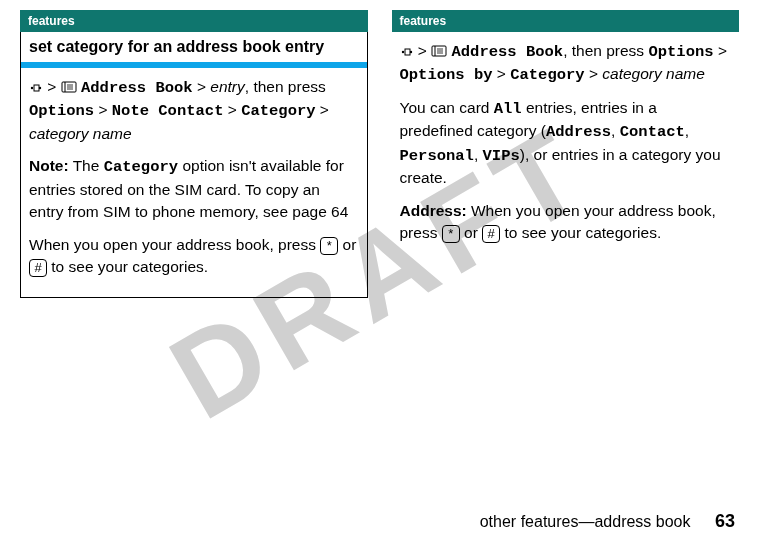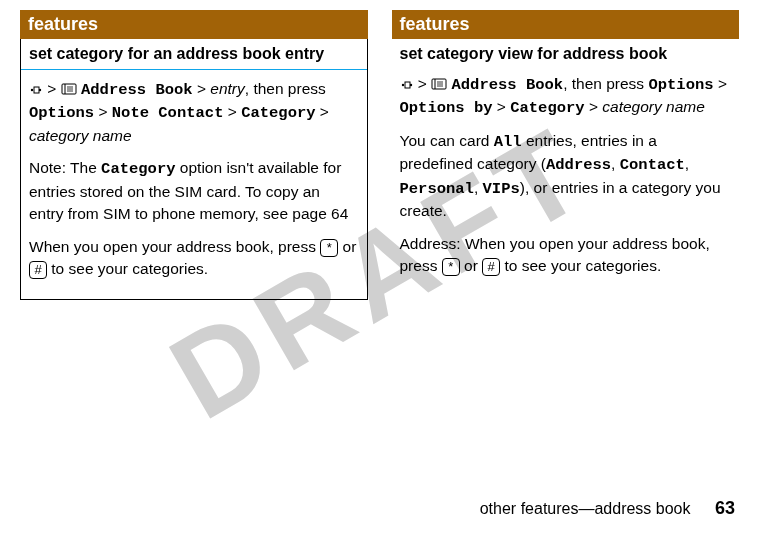--- a/index.html
+++ b/index.html
@@ -27,45 +27,45 @@
       position: relative;
       z-index: 1;
       display: flex;
       gap: 24px;
       padding: 10px 20px;
     }
     .column {
       flex: 1;
     }
     .features-header {
-      background: #a16207;
+      background: #0f766e;
       color: white;
       font-weight: bold;
       padding: 4px 8px;
-      font-size: 18px;
+      font-size: 12px;
     }
     .section-title {
       font-weight: bold;
       padding: 6px 8px;
       font-size: 16px;
-      border-bottom: 1px solid #0ea5e9;
+      border-bottom: 6px solid #0ea5e9;
     }
     .section-body {
       padding: 8px 8px;
       font-size: 15.5px;
       line-height: 1.45;
     }
     .section-body p { margin-bottom: 10px; }
     .bordered {
       border: 1px solid black;
       border-top: none;
     }
     .narrow { font-family: Liberation Mono, monospace; font-weight: bold; font-stretch: condensed; }
     .italic { font-style: italic; }
-    .bold { font-weight: normal; }
+    .bold { font-weight: bold; }
     .icon-nav {
       display: inline-block;
       vertical-align: middle;
     }
     .icon-book {
       display: inline-block;
       vertical-align: middle;
     }
     .icon-key {
       display: inline-block;
@@ -73,21 +73,21 @@
       border-radius: 4px;
       padding: 0 4px;
       font-size: 13px;
       line-height: 16px;
       vertical-align: middle;
       min-width: 18px;
       text-align: center;
     }
     .footer {
       position: absolute;
-      bottom: 25px;
+      bottom: 12px;
       right: 24px;
       font-size: 16px;
       text-align: right;
     }
     .footer .page-num {
       font-weight: bold;
       margin-left: 20px;
       font-size: 18px;
     }
   </style>
@@ -134,21 +134,20 @@
         <p>
           <span>When you open your address book, press </span><span class="icon-key">*</span><span> or </span><span class="icon-key">#</span><span> to see your categories.</span>
         </p>
       </div>
     </div>
   </div>
 
   <div class="column">
     <div class="features-header">features</div>
     <div>
-      <div class="section-title" style="border-bottom:none; padding-bottom:2px;">set category view for address book</div>
       <div class="section-body">
         <p>
           <span class="icon-nav"><svg width="14" height="10" viewBox="0 0 14 10">
                 <circle cx="3" cy="5" r="1.2" fill="black"></circle>
                 <rect x="5" y="2" width="5" height="6" fill="none" stroke="black" stroke-width="1"></rect>
                 <circle cx="11" cy="5" r="1.2" fill="black"></circle>
               </svg></span>
           <span>&gt;</span>
           <span class="icon-book"><svg width="16" height="12" viewBox="0 0 16 12">
                 <rect x="1" y="1" width="14" height="10" rx="1" fill="none" stroke="black" stroke-width="1"></rect>

